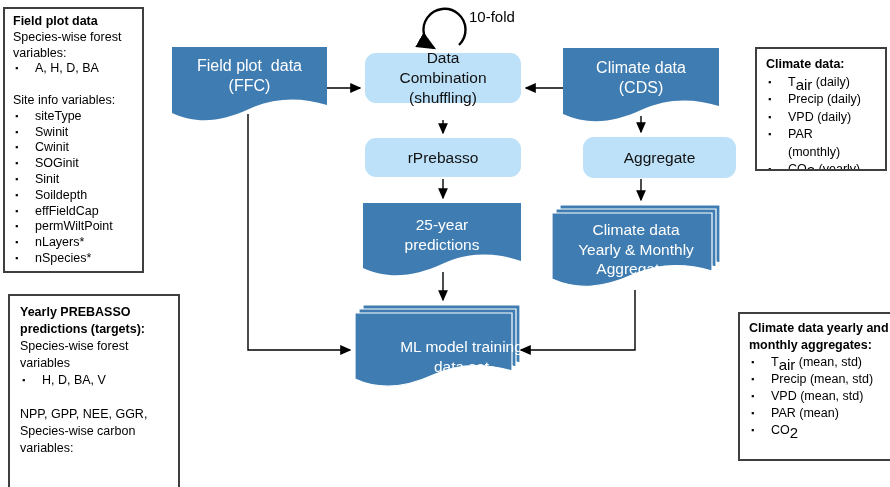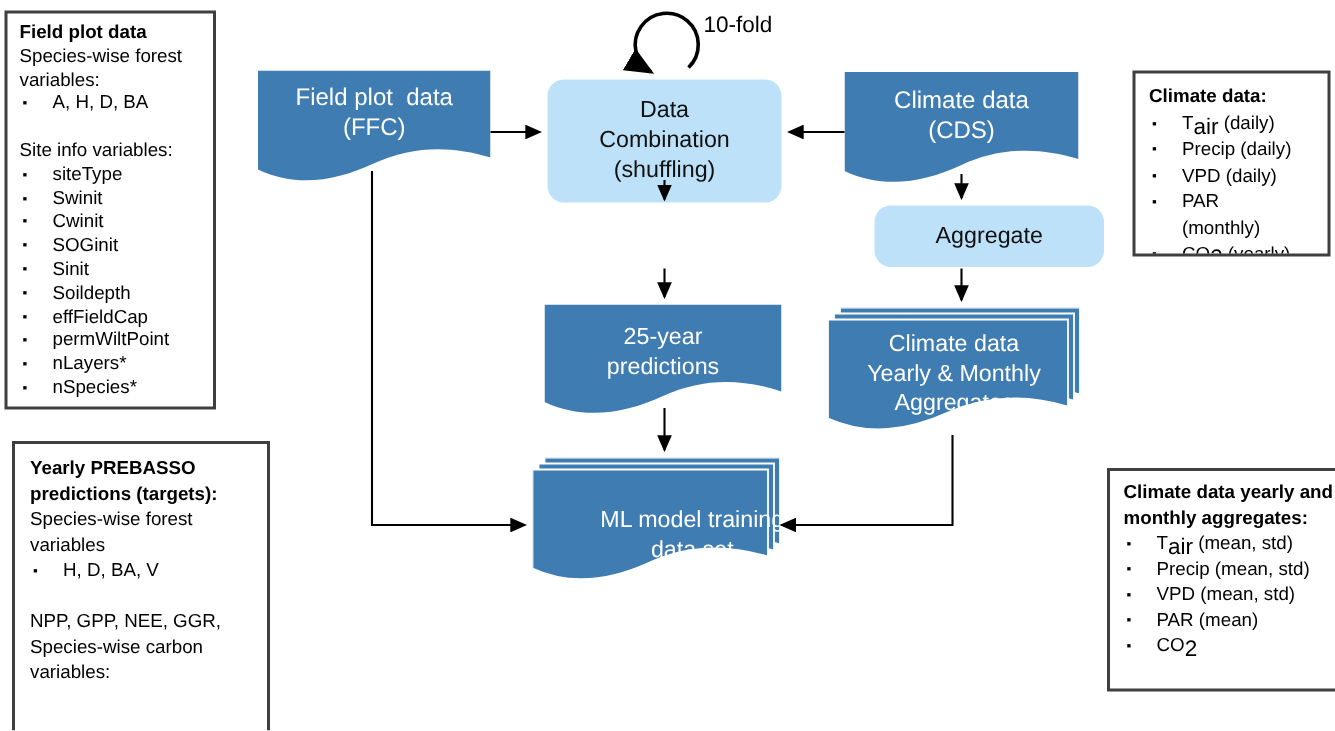--- a/index.html
+++ b/index.html
@@ -33,21 +33,21 @@
   .proc{
     position:absolute;background:var(--shape-light);border-radius:11px;
     display:flex;align-items:center;justify-content:center;text-align:center;
     color:#111;font-size:15.5px;line-height:1.28;box-sizing:border-box;white-space:pre-wrap;
   }
   #node-ffc{left:172px;top:47px;width:155px;height:78px;}
   #node-cds{left:563px;top:48px;width:156px;height:78px;}
   #node-25yr{left:363px;top:203px;width:158px;height:78px;}
   #node-climagg{left:552px;top:205px;width:168px;height:88px;}
   #node-mlset{left:355px;top:305px;width:165px;height:88px;}
-  #node-datacomb{left:365px;top:53px;width:156px;height:82px;}
+  #node-datacomb{left:365px;top:53px;width:156px;height:50px;}
   #node-rprebasso{left:365px;top:138px;width:156px;height:39px;}
   #node-aggregate{left:583px;top:137px;width:153px;height:41px;}
   
   #arrows{position:absolute;left:0;top:0;z-index:10;pointer-events:none;}
   .flowline{stroke:#000;stroke-width:1.4px;fill:none;}
   .loopline{stroke:#000;stroke-width:2.4px;fill:none;}
   #loop-label{position:absolute;left:469px;top:8px;font-size:15px;color:#000;}
 </style>
 </head>
 <body>
@@ -240,20 +240,21 @@
           <path class="doc-path sep" d="M0 0 H157 V58 C130 50 104 50 78 62 C52 74 26 78 0 66 Z"></path>
         </g>
     </svg>
     <div class="node-label" style="top:32px;padding-left:24px;">ML model training
 data set</div>
   </div>
 
   <div id="node-datacomb" class="proc">Data
 Combination
 (shuffling)</div>
+  <div id="node-rprebasso" class="proc">rPrebasso</div>
   <div id="node-aggregate" class="proc">Aggregate</div>
 
   <div id="loop-label">10-fold</div>
 
   <svg id="arrows" width="890" height="487" viewBox="0 0 890 487">
     <defs>
       <marker id="ah" markerWidth="8" markerHeight="7" refX="7" refY="3.5" orient="auto">
         <path d="M0,0 L8,3.5 L0,7 Z" fill="#000"></path>
       </marker>
     </defs>

